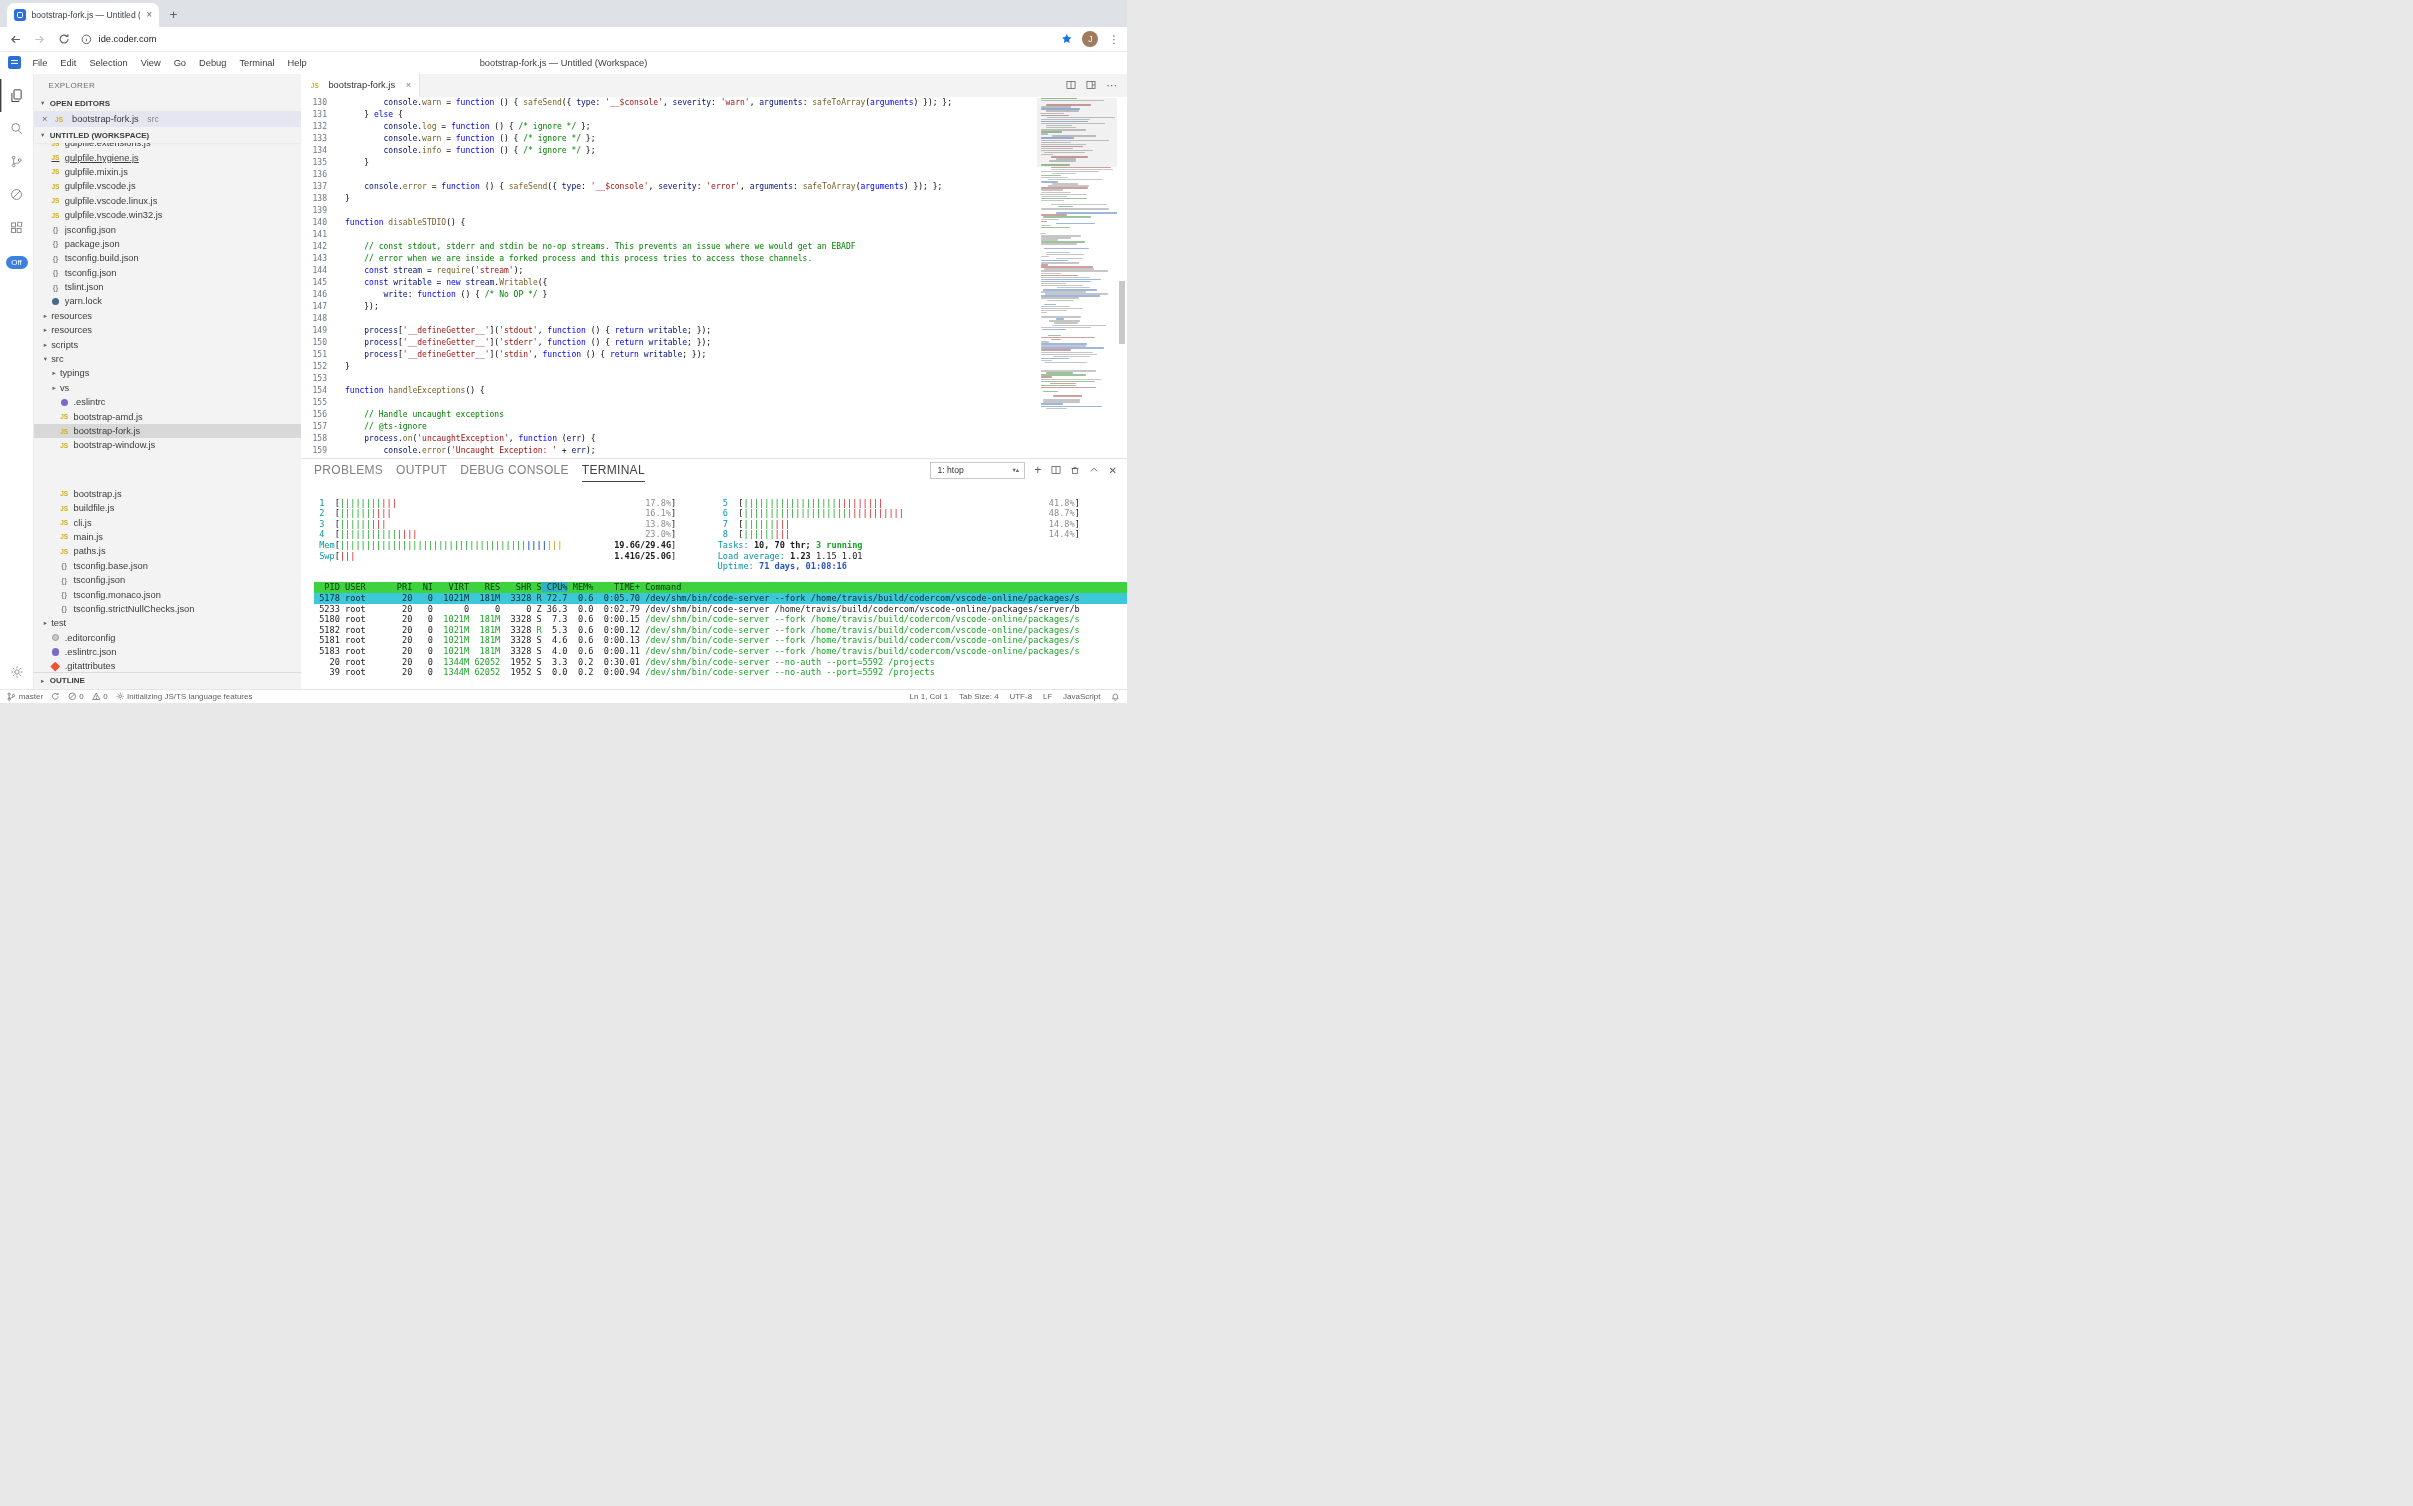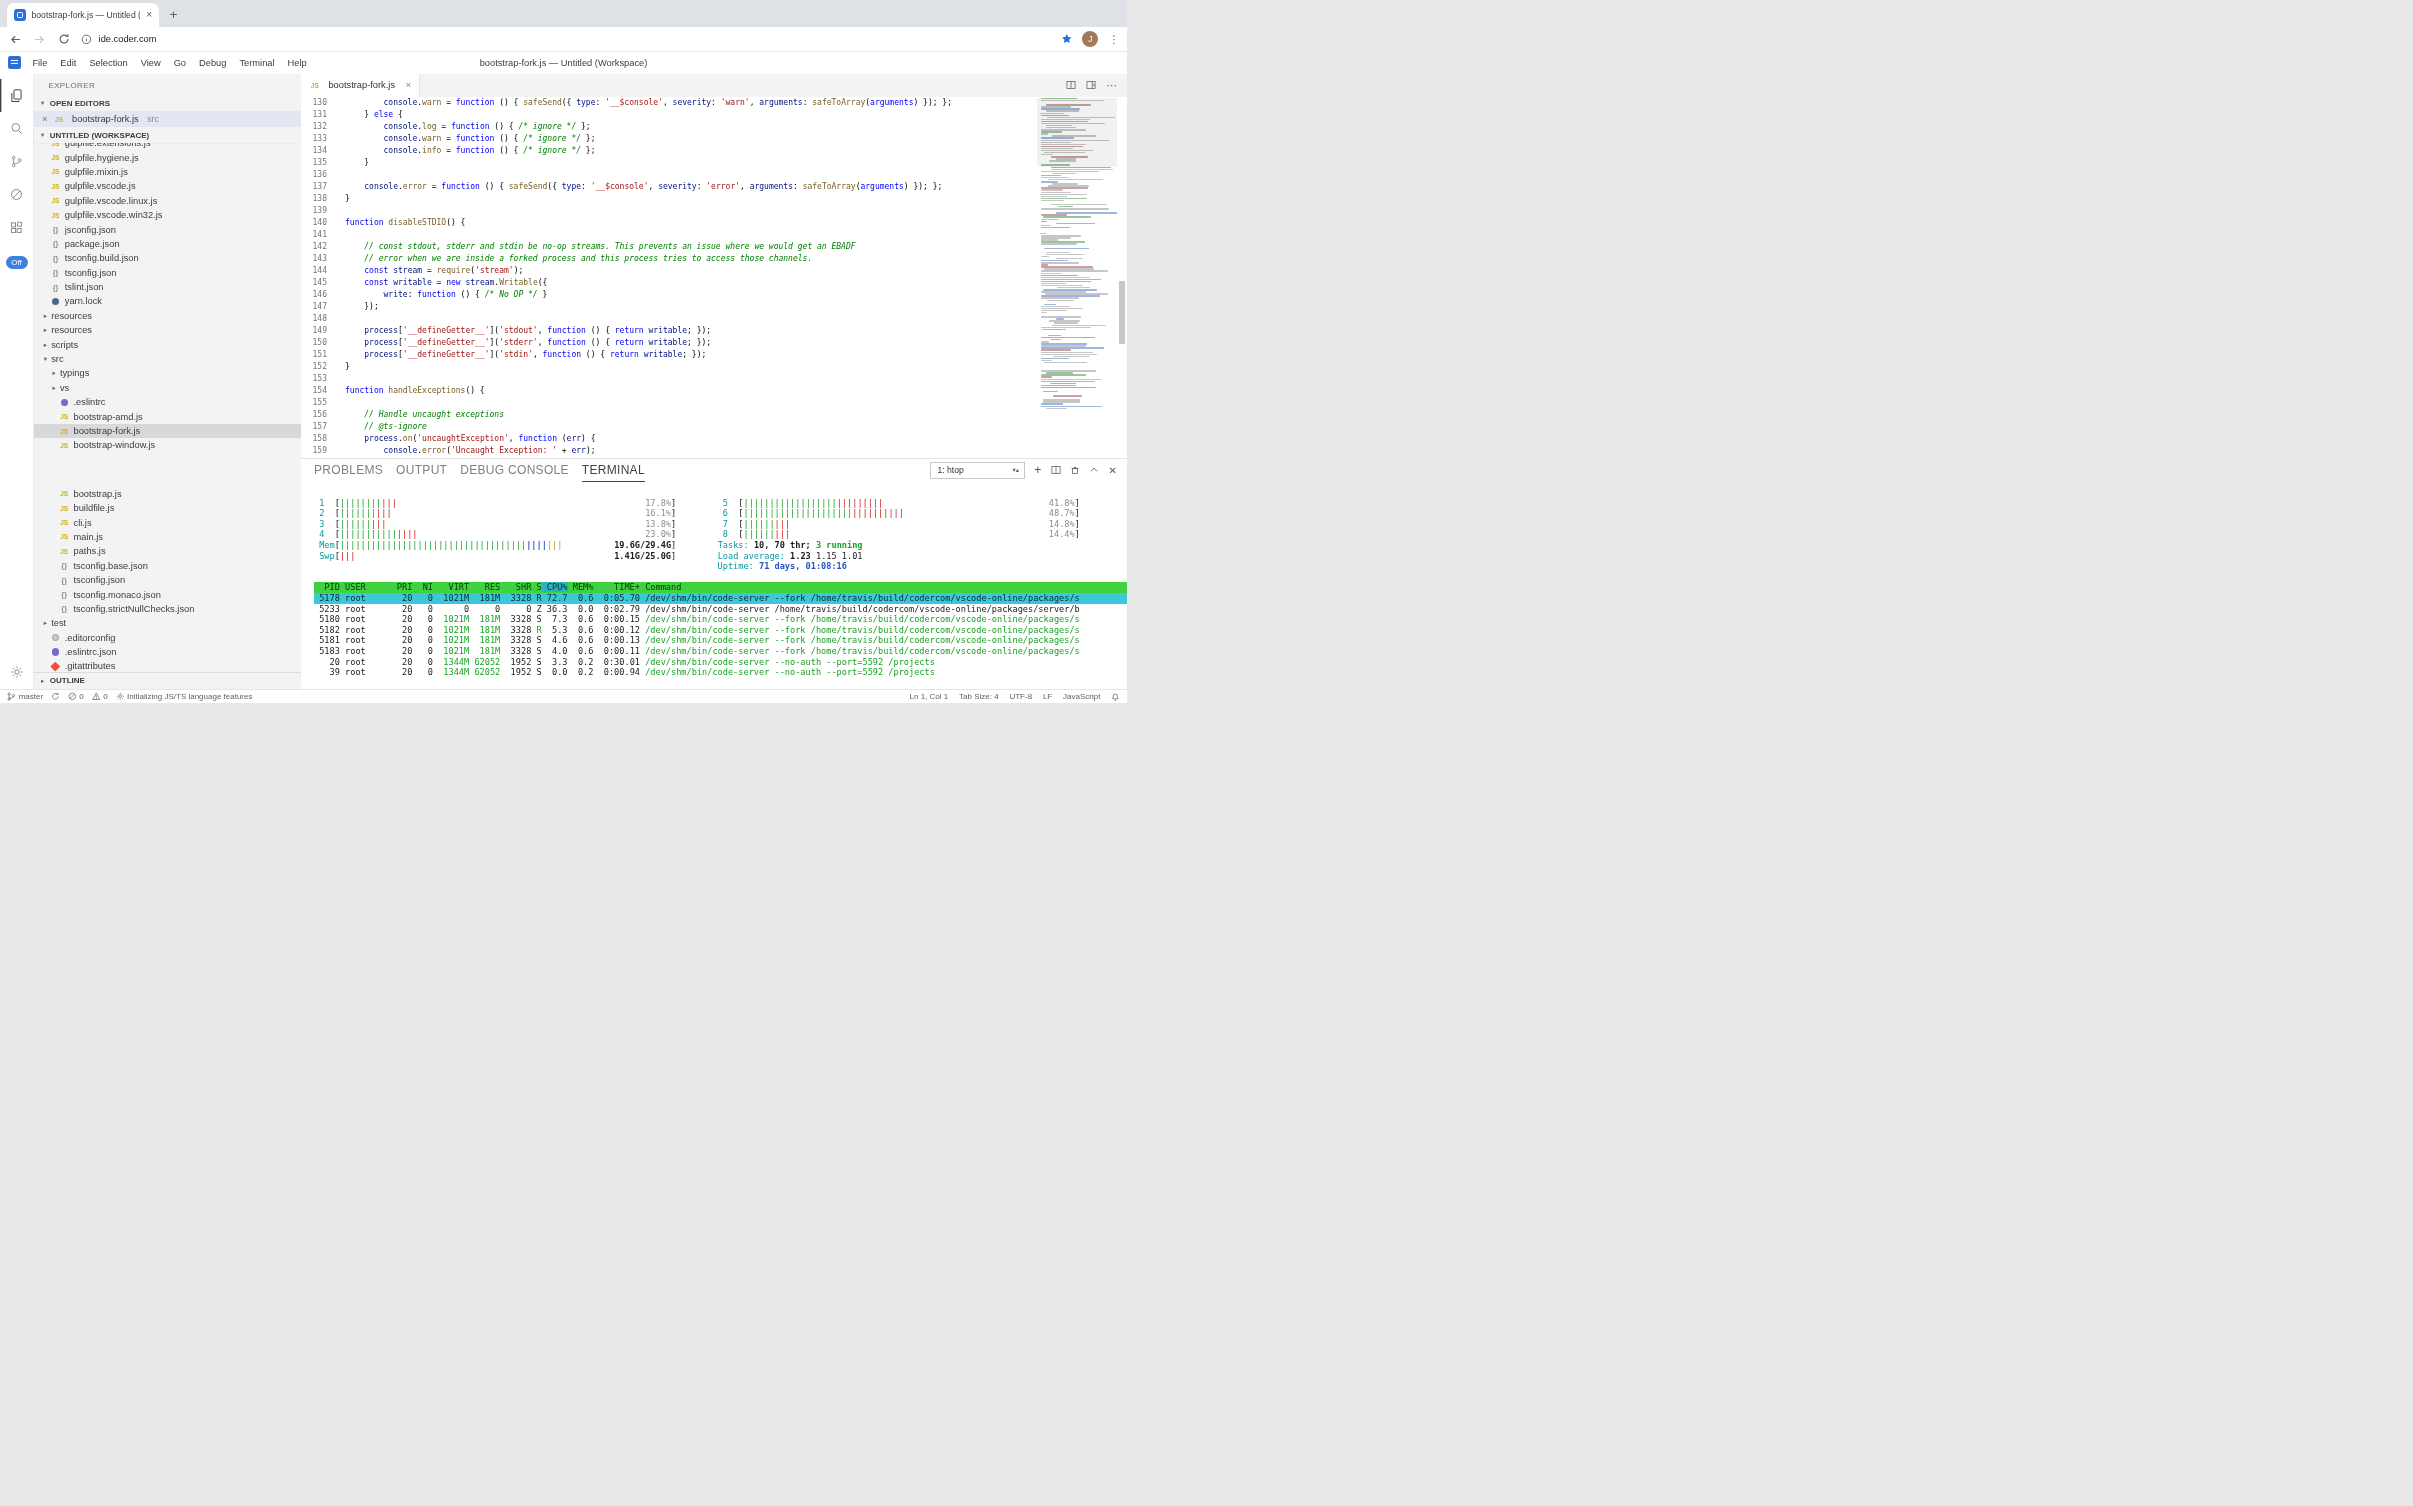--- a/index.html
+++ b/index.html
@@ -78,21 +78,21 @@
   .tab-actions{margin-left:auto;display:flex;align-items:center;gap:10px;padding-right:10px;color:#5f5f5f}
 
   .editor{flex:1;position:relative;background:#fff;min-height:0;overflow:hidden;
     font-family:"DejaVu Sans Mono","Liberation Mono",monospace;font-size:8px;line-height:12px}
   .code{position:absolute;inset:0;overflow:hidden}
   .code-line{white-space:pre;color:#000}
   .ln{display:inline-block;width:26px;text-align:right;color:#6e7681;margin-right:18px}
   .tk-k{color:#0000ff}
   .tk-f{color:#795E26}
   .tk-s{color:#a31515}
-  .tk-c{color:#008000;font-style:italic}
+  .tk-c{color:#008000;}
   .tk-v{color:#001080}
 
   .minimap{position:absolute;top:1.4px;right:10px;width:80px;bottom:0;background:#fff;overflow:hidden;padding-left:2.9px}
   .mm-line{height:1.4px;margin-bottom:0.7px;border-radius:0.7px}
   .mm-view{position:absolute;left:0;right:0;top:0;height:69px;background:rgba(0,0,0,.055)}
   .vscroll{position:absolute;top:0;right:0;width:10px;bottom:0}
   .vthumb{position:absolute;top:184px;height:63px;left:2.2px;right:2.2px;background:rgba(110,110,110,.38)}
 
   
   .panel{height:231px;border-top:0.7px solid #e3e3e3;display:flex;flex-direction:column;flex:none;background:#fff}
@@ -259,21 +259,21 @@
         <span class="chev">▾</span>
         <span>UNTITLED (WORKSPACE)</span>
       </div>
 
       <div class="tree" id="file-tree">
           <div class="tree-row clipped" style="padding-left: 5.7px;">
             <span class="f-spacer"></span>
             <span class="fi fi-js">JS</span>
             <span class="tree-label">gulpfile.extensions.js</span>
           </div>
-          <div class="tree-row" style="padding-left: 5.7px;">
+          <div class="tree-row" style="padding-left: 5.7px; text-decoration: underline;">
             <span class="f-spacer"></span>
             <span class="fi fi-js">JS</span>
             <span class="tree-label">gulpfile.hygiene.js</span>
           </div>
           <div class="tree-row" style="padding-left: 5.7px;">
             <span class="f-spacer"></span>
             <span class="fi fi-js">JS</span>
             <span class="tree-label">gulpfile.mixin.js</span>
           </div>
           <div class="tree-row" style="padding-left: 5.7px;">

